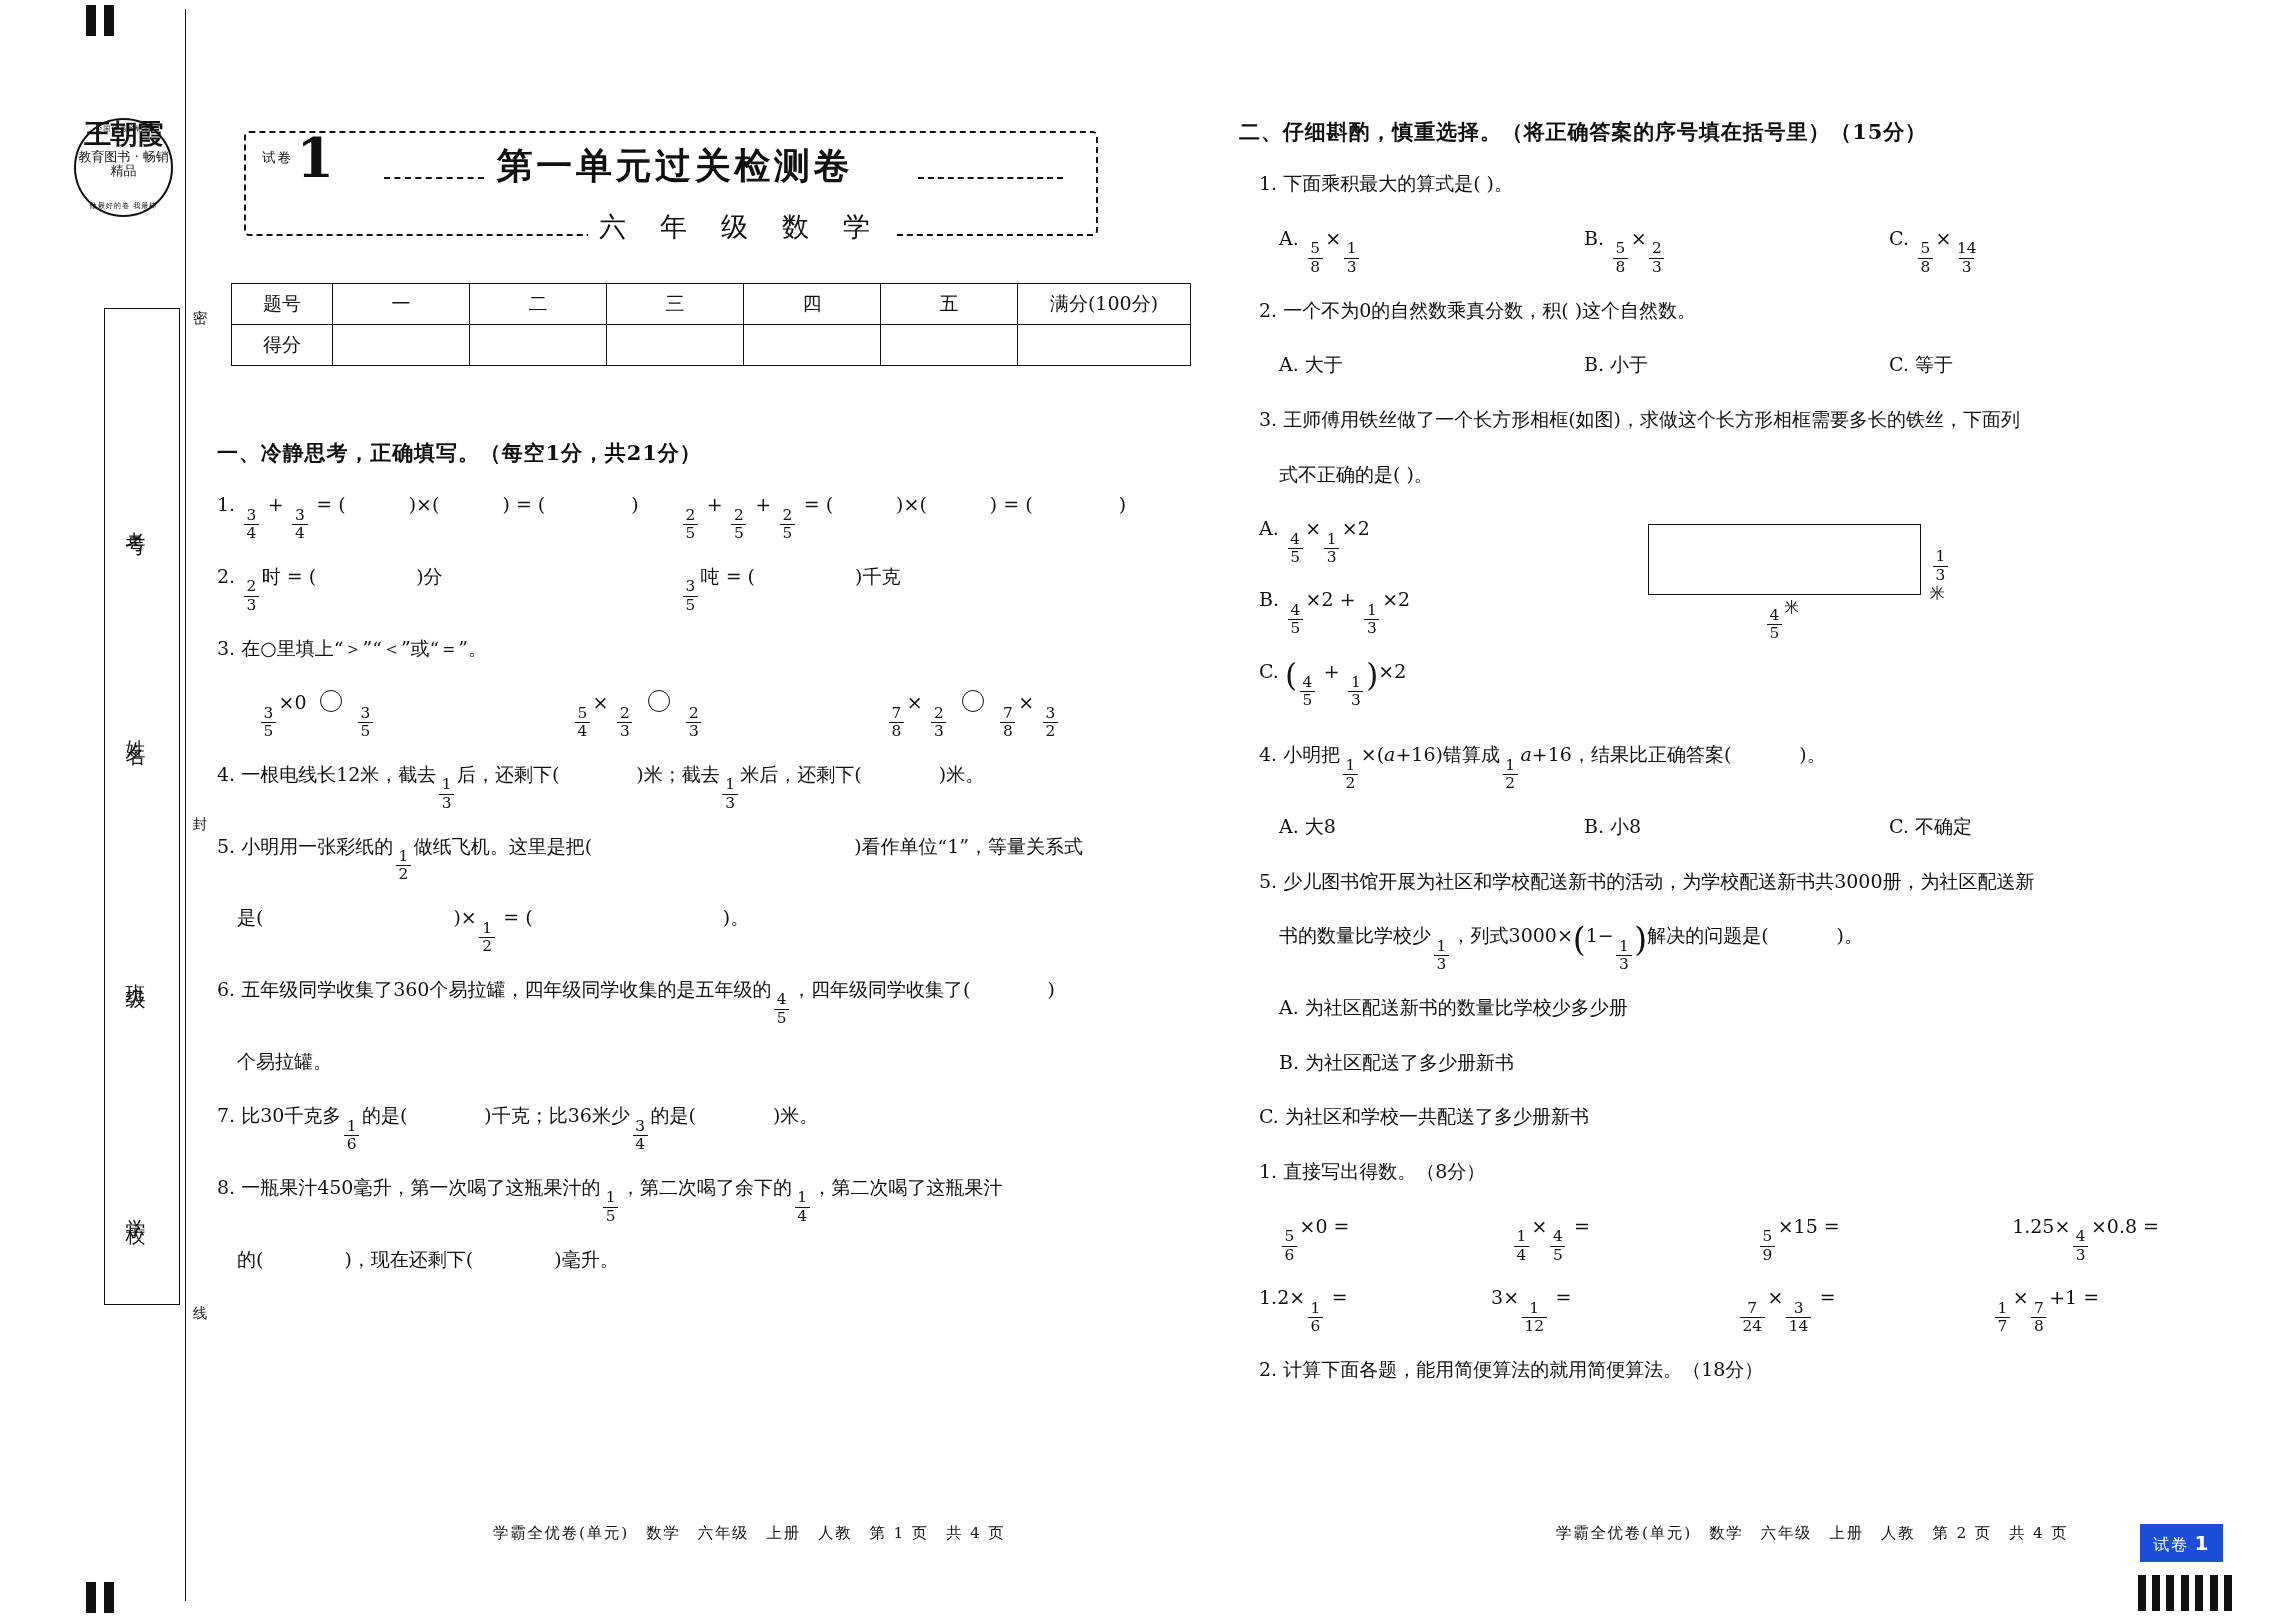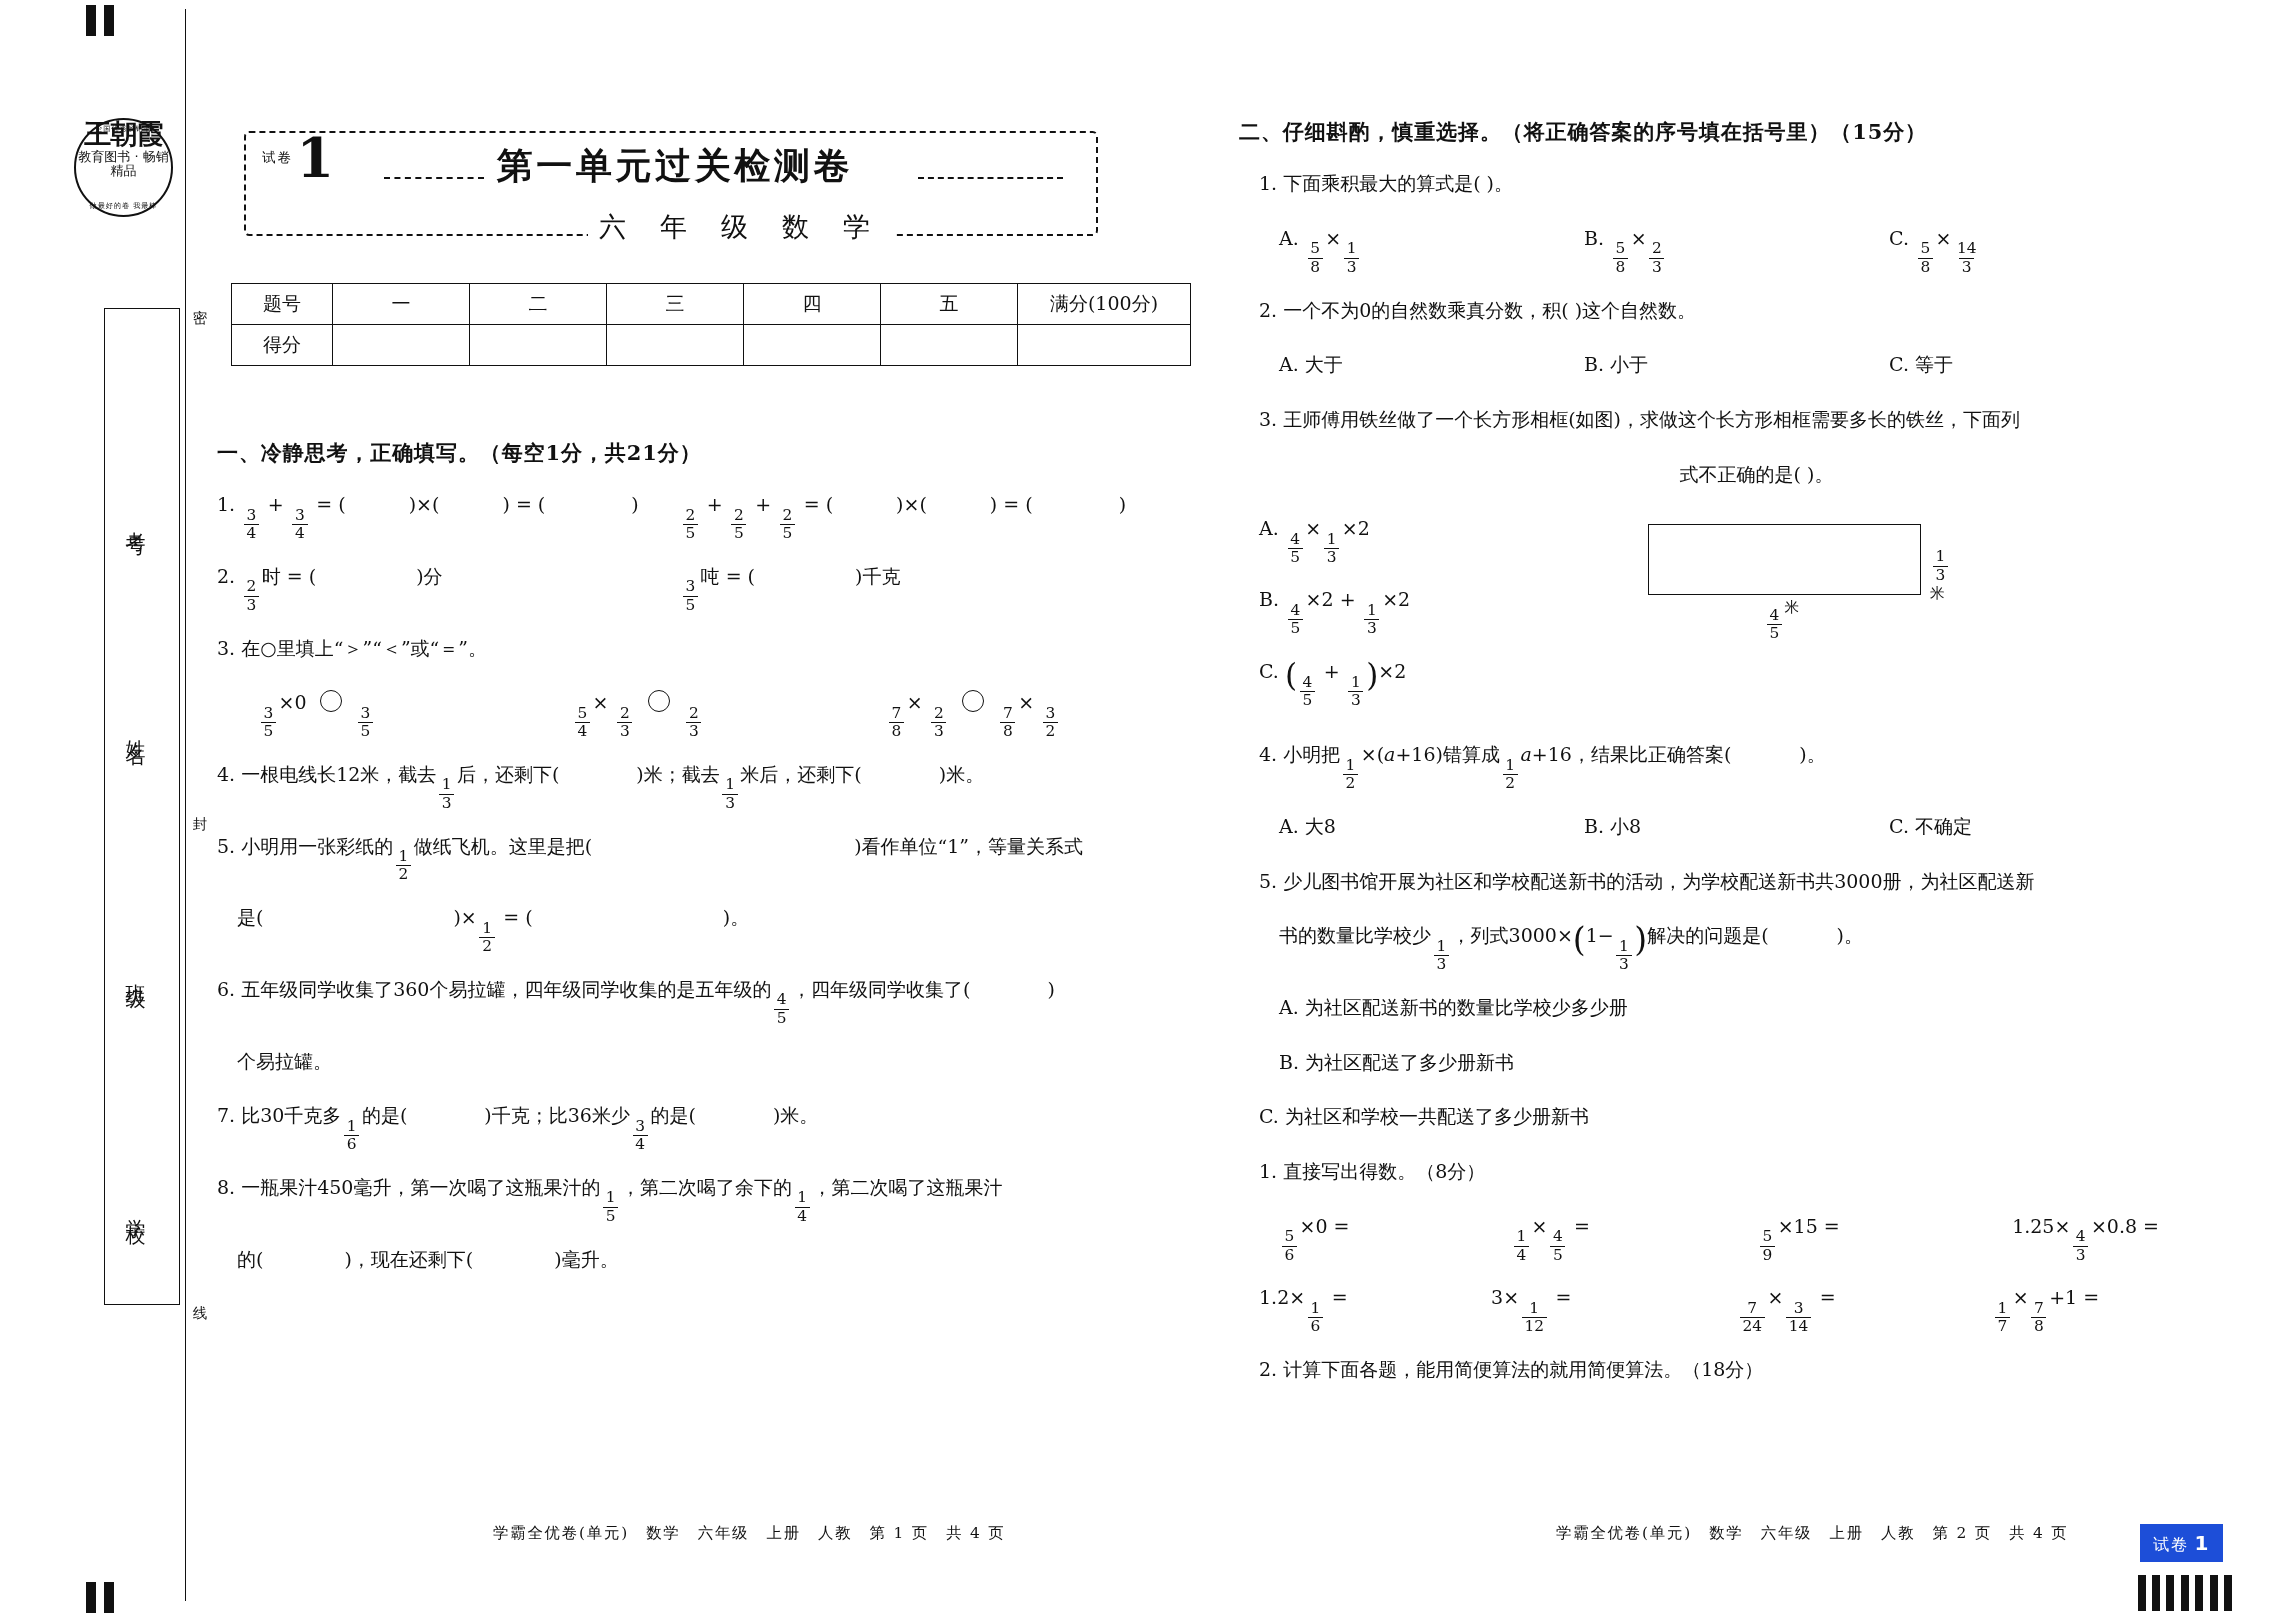--- a/index.html
+++ b/index.html
@@ -398,21 +398,21 @@
     </div>
 
     <div class="q ind">2. 一个不为0的自然数乘真分数，积(        )这个自然数。</div>
     <div class="q ind">
       <span style="display:inline-block;width:299px;margin-left:20px;">A. 大于</span>
       <span style="display:inline-block;width:299px;">B. 小于</span>
       <span style="display:inline-block;">C. 等于</span>
     </div>
 
     <div class="q ind">3. 王师傅用铁丝做了一个长方形相框(如图)，求做这个长方形相框需要多长的铁丝，下面列</div>
-    <div class="q ind" style="margin-left:40px;text-align:center;">式不正确的是(        )。</div>
+    <div class="q ind" style="margin-left:40px;">式不正确的是(        )。</div>
 
     <div style="position:relative;height:226px;margin-left:20px;">
       <div class="q" style="position:absolute;left:0;top:0;">
         A. <span class="frac">
             <span class="num">4</span>
             <span class="den">5</span>
           </span>×<span class="frac">
             <span class="num">1</span>
             <span class="den">3</span>
           </span>×2

